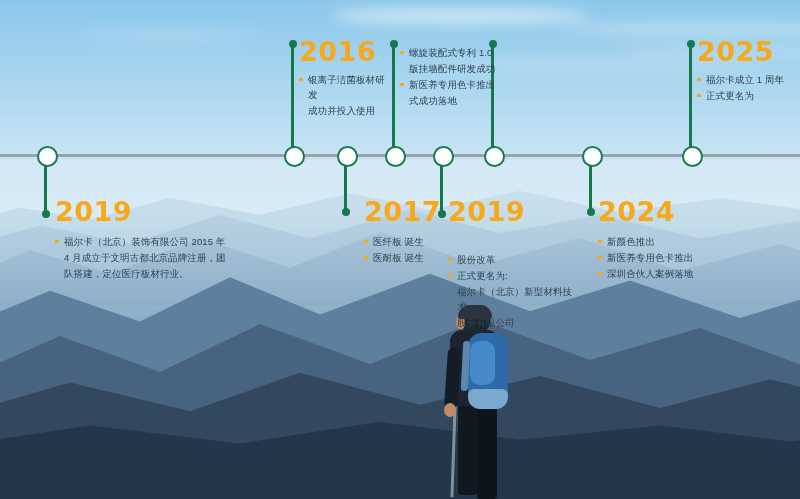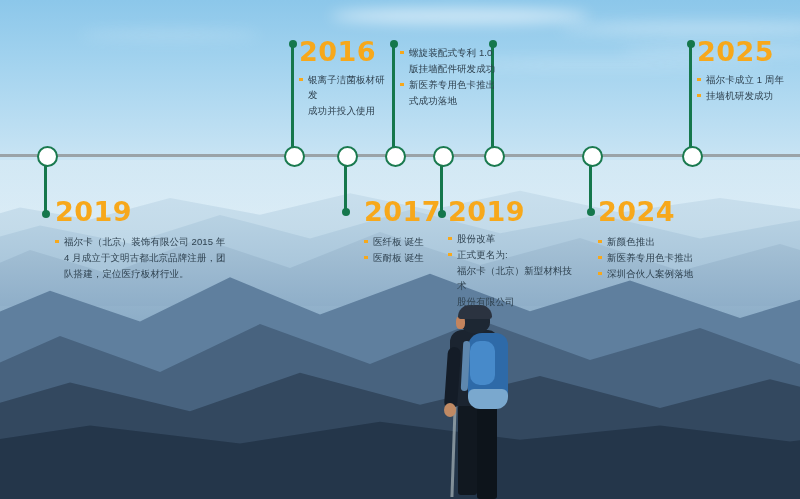--- a/index.html
+++ b/index.html
@@ -142,21 +142,21 @@
       <li>新医养专用色卡推出</li>
       <li class="cont">式成功落地</li>
     </ul>
   </div>
 
 
   <div class="entry" style="left:697px;top:38px;width:98px">
     <div class="year">2025</div>
     <ul class="bullets">
       <li>福尔卡成立 1 周年</li>
-      <li>挂墙机研发成功</li>
+      <li>正式更名为</li>
     </ul>
   </div>
 
   <div class="entry" style="left:55px;top:198px;width:190px">
     <div class="year">2019</div>
     <ul class="bullets" style="margin-top:9px">
       <li>福尔卡（北京）装饰有限公司 2015 年</li>
       <li class="cont">4 月成立于文明古都北京品牌注册，团</li>
       <li class="cont">队搭建，定位医疗板材行业。</li>
     </ul>
@@ -165,21 +165,21 @@
   <div class="entry" style="left:364px;top:198px;width:86px">
     <div class="year">2017</div>
     <ul class="bullets" style="margin-top:9px">
       <li>医纤板 诞生</li>
       <li>医耐板 诞生</li>
     </ul>
   </div>
 
   <div class="entry" style="left:448px;top:198px;width:125px">
     <div class="year">2019</div>
-    <ul class="bullets" style="margin-top:6px">
+    <ul class="bullets" style="margin-top:27px">
       <li>股份改革</li>
       <li>正式更名为:</li>
       <li class="cont">福尔卡（北京）新型材料技术</li>
       <li class="cont">股份有限公司</li>
     </ul>
   </div>
 
   <div class="entry" style="left:598px;top:198px;width:125px">
     <div class="year">2024</div>
     <ul class="bullets" style="margin-top:9px">

